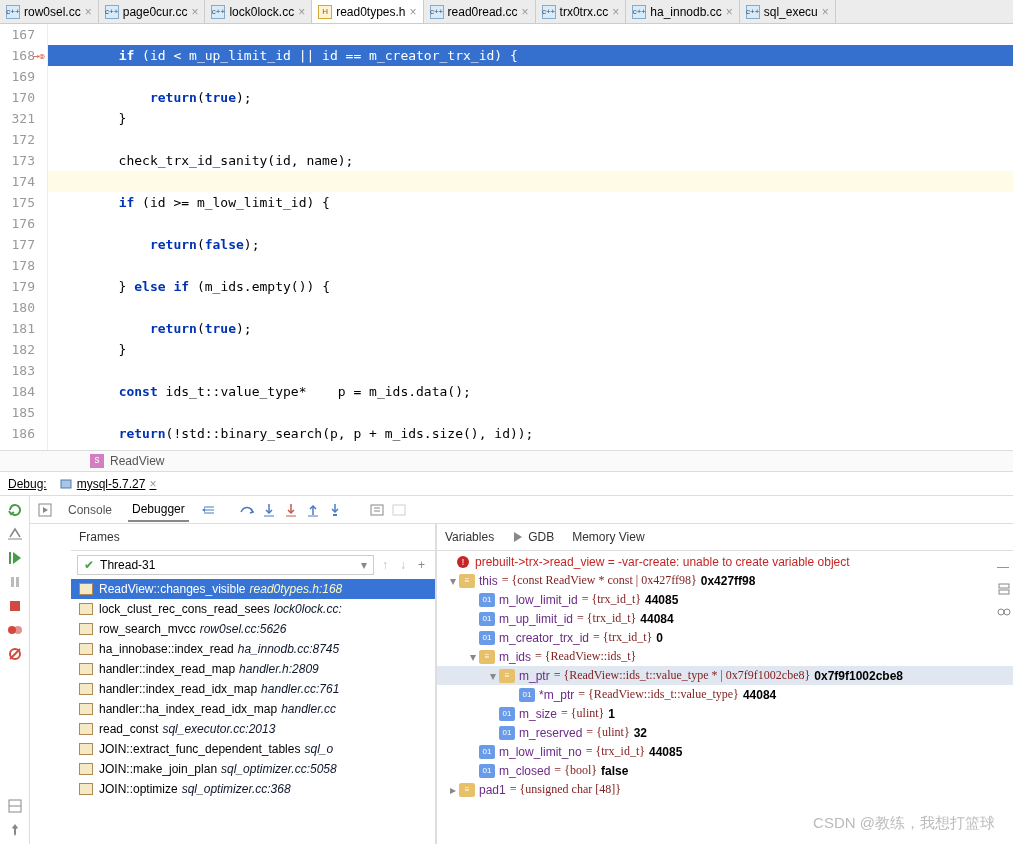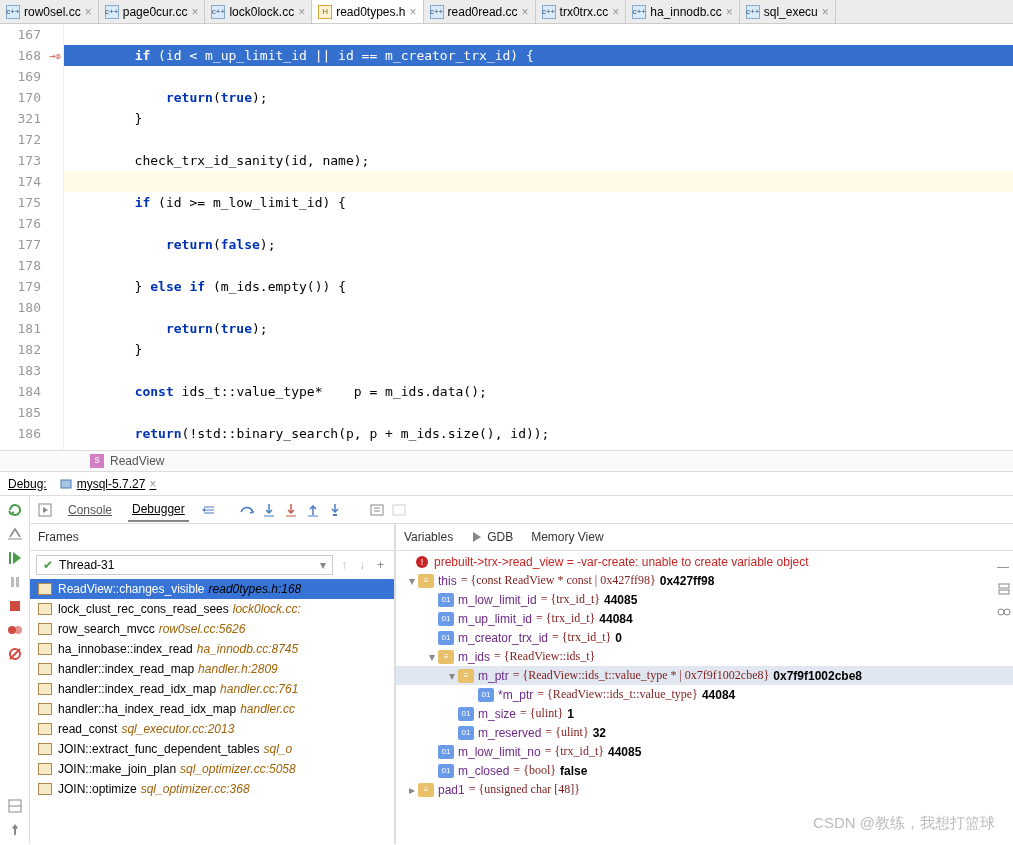--- a/index.html
+++ b/index.html
@@ -4,51 +4,51 @@
 <style>
 * { box-sizing: border-box; margin: 0; padding: 0; }
 body { font-family: "Segoe UI", Arial, sans-serif; font-size: 12px; background: #fff; color: #000; overflow: hidden; width: 1013px; height: 845px; }
 .tabs { display: flex; border-bottom: 1px solid #ccc; height: 24px; background: #ececec; }
 .tab { display: flex; align-items: center; padding: 0 6px; border-right: 1px solid #ccc; cursor: pointer; background: #ececec; white-space: nowrap; }
 .tab.active { background: #fff; }
 .tab .close { margin-left: 4px; color: #999; }
 .file-icon { width: 14px; height: 14px; margin-right: 4px; display:inline-flex; align-items:center; justify-content:center; font-size: 8px; background:#d9ebf8; border:1px solid #88abc9; color:#335174;}
 .file-icon.h { background:#fff3d6; border-color:#d4a935; color:#88641a; }
 .editor { display: flex; height: 426px; }
-.gutter { width: 64px; background: #fff; color: #999; text-align: right; padding-right: 22px; font-family: "Consolas", monospace; font-size: 13px; line-height: 21px; border-right: 1px solid #eee; user-select: none; position: relative; }
+.gutter { width: 48px; background: #fff; color: #999; text-align: right; padding-right: 12px; font-family: "Consolas", monospace; font-size: 13px; line-height: 21px; border-right: 1px solid #eee; user-select: none; position: relative; }
 .gutter .bpmark { position:absolute; right:2px; font-size:10px; color:#d04d3a; }
 .code { flex: 1; font-family: "Consolas", monospace; font-size: 13px; line-height: 21px; white-space: pre; }
 .code-line { padding-left: 8px; }
 .code-line.hl { background: #3570ce; color: #fff; }
 .code-line.cur { background: #fffbe6; }
 .kw { color: #0033b3; font-weight: bold; }
 .hl .kw { color:#fff; }
 .breadcrumb { height: 22px; border-top: 1px solid #ddd; border-bottom: 1px solid #ddd; display:flex; align-items:center; padding-left: 90px; color:#555; background:#fafafa; }
 .breadcrumb .sicon { width:14px; height:14px; background:#d37dc2; margin-right:6px; display:inline-block; text-align:center; font-size:10px; color:#fff; }
 .debug-bar { height: 24px; display:flex; align-items:center; padding: 0 8px; background:#fff; border-bottom:1px solid #ddd;text-decoration:underline; }
 .debug-bar .lbl { margin-right: 12px; }
 .toolbar { height: 28px; display:flex; align-items:center; border-bottom:1px solid #ddd; }
 .side-actions { width: 30px; display:flex; flex-direction:column; align-items:center; gap:8px; padding:6px 0; border-right:1px solid #ddd; }
 .side-actions .ic { width:16px; height:16px; cursor:pointer; }
 .tool-tabs { display:flex; align-items:center; padding-left: 8px; gap:12px; }
-.tool-tabs .ttab { padding: 4px 4px; cursor:pointer; color:#555;text-decoration:underline; }
+.tool-tabs .ttab { padding: 4px 4px; cursor:pointer; color:#555; }
 .tool-tabs .ttab.active { border-bottom: 2px solid #888; color:#000; }
 .tool-icons { display:flex; gap:6px; margin-left:12px; }
 .tool-icons svg, .tool-icons span { cursor:pointer; }
-.panels { display:flex; height: 320px; }
+.panels { display:flex; height: 320px; margin-left: 41px; }
 .frames-panel { width: 365px; border-right:1px solid #ddd; display:flex; flex-direction:column; }
 .vars-panel { flex:1; display:flex; flex-direction:column; }
 .panel-header { padding: 6px 8px; border-bottom:1px solid #ddd; font-weight:normal; color:#333; display:flex; align-items:center; }
 .thread-row { display:flex; align-items:center; padding:4px 6px; gap:4px; }
 .thread-select { flex:1; border:1px solid #ccc; padding:2px 6px; display:flex; align-items:center; }
 .frame-list { flex:1; overflow-y:auto; }
 .frame-item { padding:3px 8px; display:flex; align-items:center; white-space:nowrap; overflow:hidden; cursor:pointer; }
 .frame-item.sel { background:#3874d6; color:#fff; }
-.frame-item .loc { color:#a16207; font-style:italic; margin-left:4px; }
-.frame-item.sel .loc { color:#000000; }
+.frame-item .loc { color:#0f172a; font-style:italic; margin-left:4px; }
+.frame-item.sel .loc { color:#fef9c3; }
 .frame-icon { width:14px; height:12px; margin-right:6px; display:inline-block; border:1px solid #b08850; background:#f5e9c6; flex-shrink:0; }
 .var-row { padding: 2px 4px; display:flex; align-items:center; white-space:nowrap; }
 .var-row.sel { background:#e0e7f1; }
 .var-indent { display:inline-block; }
 .arrow { width:12px; display:inline-block; color:#888; cursor:pointer; text-align:center; }
 .var-badge { display:inline-block; width:16px; height:14px; font-size:8px; text-align:center; color:#fff; margin-right:4px; line-height:14px; border-radius:2px; }
 .badge-obj { background:#e8c06a; }
 .badge-prim { background:#6a9be8; }
 .var-name { color:#6b2a86; margin-right:4px; }
 .var-type { color:#7f1d1d;font-family:Liberation Serif, serif; }

